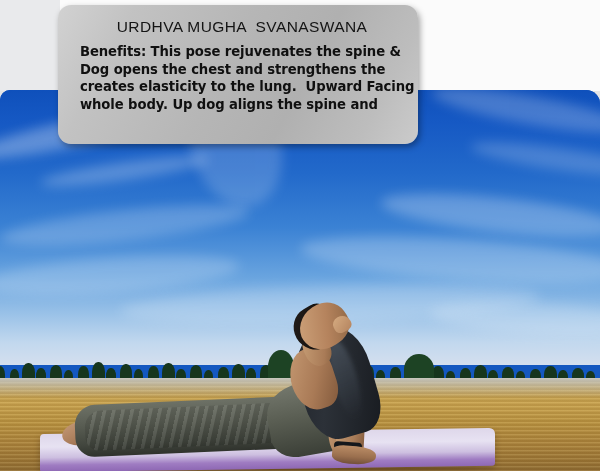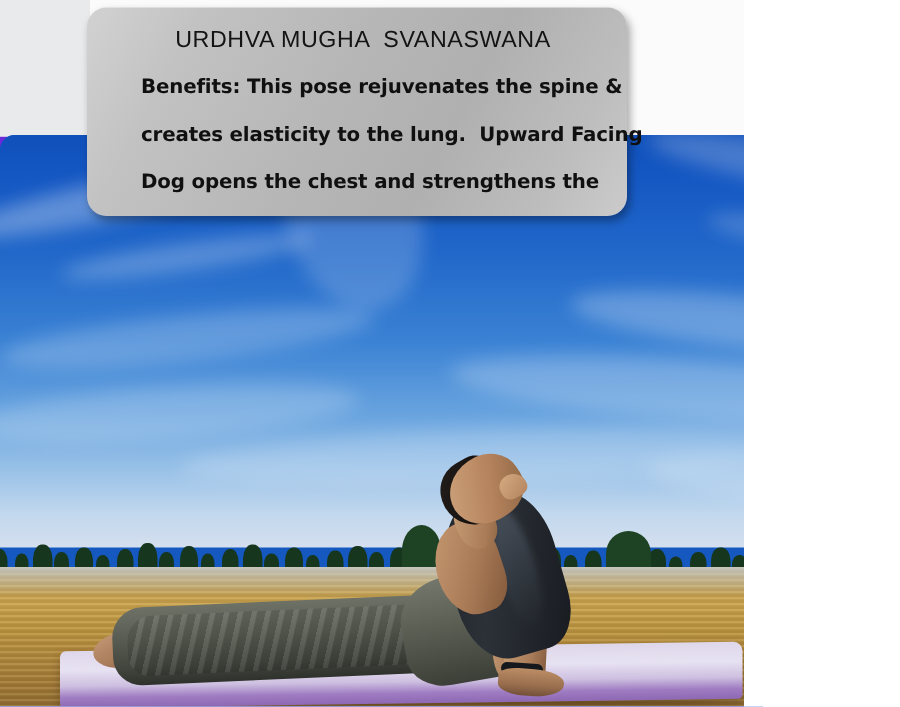--- a/index.html
+++ b/index.html
@@ -6,24 +6,24 @@
     margin: 0;
     padding: 0;
     background: #ffffff;
   }
   body {
     font-family: "DejaVu Sans", sans-serif;
   }
 
   #screenshot {
     position: relative;
-    width: 496px;
+    width: 600px;
     height: 471px;
     overflow: hidden;
-    background: #6d28d9;
+    background: #e5e5e5;
   }
 
   
   .top-band {
     position: absolute;
     left: 0; top: 0;
     width: 600px; height: 91px;
     background: #fbfbfb;
   }
   .top-band-left {
@@ -317,21 +317,21 @@
   }
   .caption-body {
     font-family: "DejaVu Sans", sans-serif;
     font-size: 13.2px;
     font-weight: bold;
     color: #101010;
     line-height: 17.5px;
     letter-spacing: -0.1px;
     text-align: left;
   }
-  .caption-body p { margin: 14px; white-space: pre; }
+  .caption-body p { margin: 0; white-space: pre; }
 </style>
 </head>
 <body>
 
 <div id="screenshot">
 
   <div class="top-band">
     <div class="top-band-left"></div>
   </div>
 
@@ -424,18 +424,19 @@
       <div class="head"></div>
       <div class="chin"></div>
     </div>
 
   </div>
 
   <div class="caption">
     <div class="caption-title">URDHVA MUGHA  SVANASWANA</div>
     <div class="caption-body" id="caption-body">
         <p>Benefits: This pose rejuvenates the spine &amp;</p>
+        <p>Dog opens the chest and strengthens the</p>
         <p>creates elasticity to the lung.  Upward Facing</p>
-        <p>Dog opens the chest and strengthens the</p>
+        <p>whole body. Up dog aligns the spine and</p>
       </div>
   </div>
 
 </div>
 
 </body></html>

